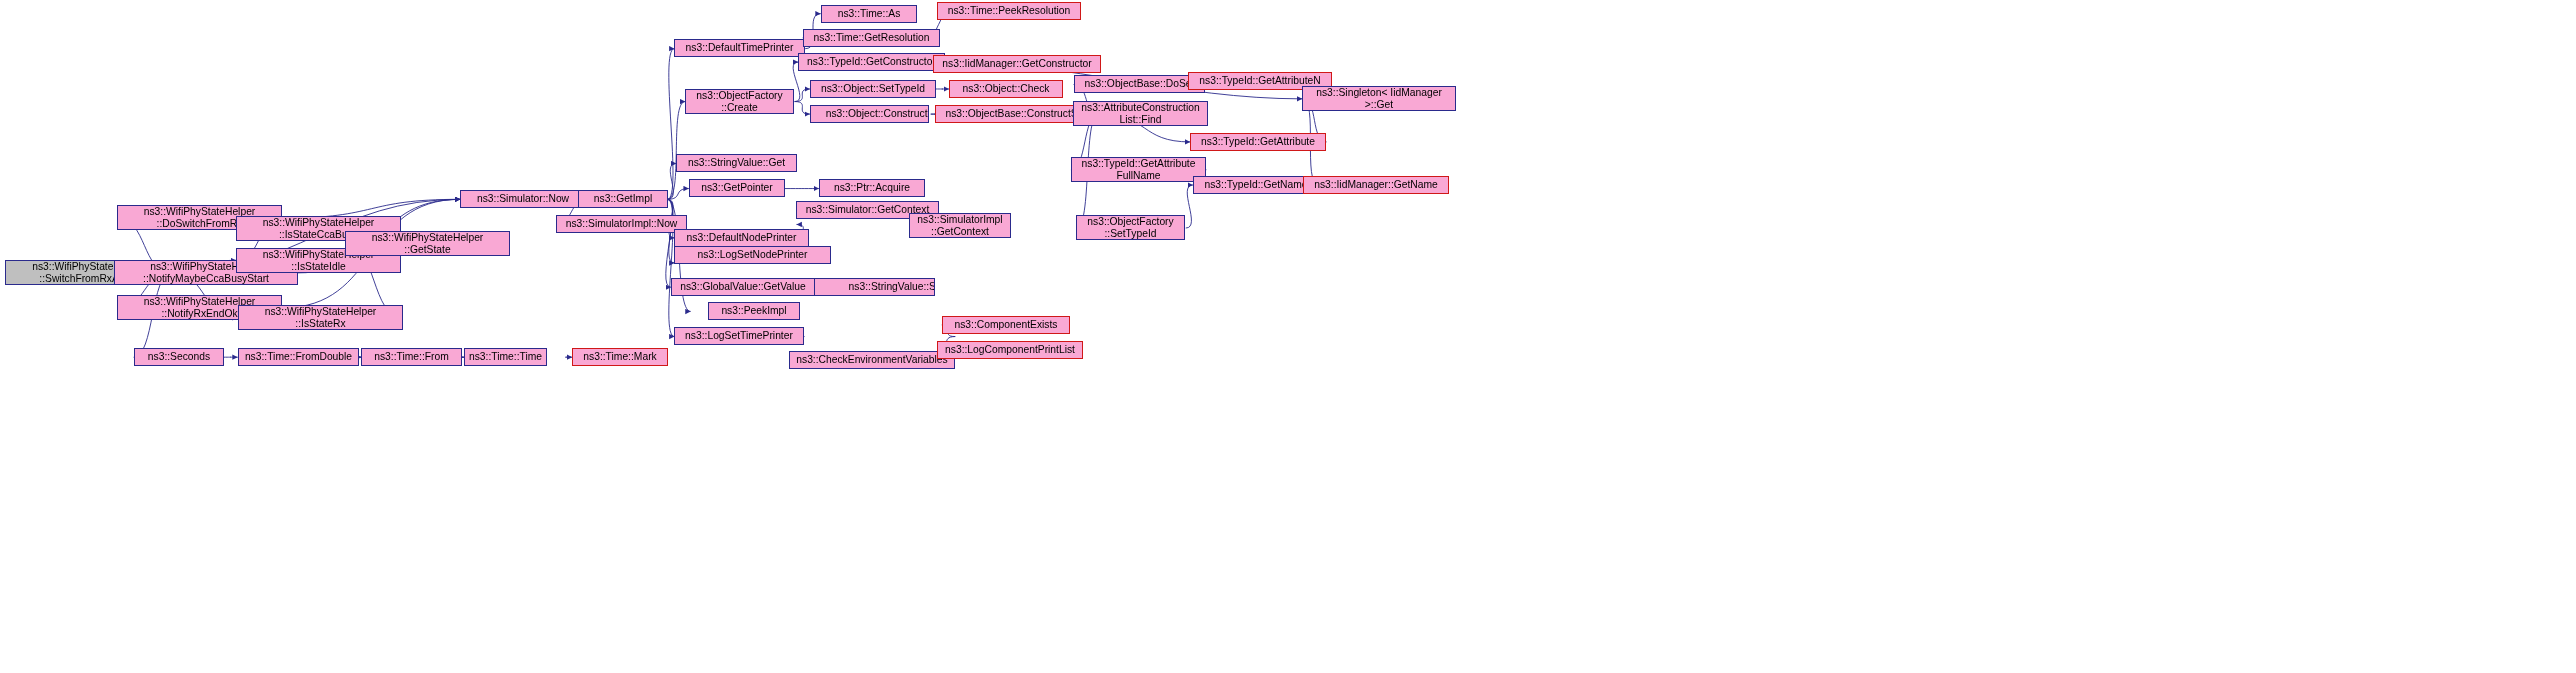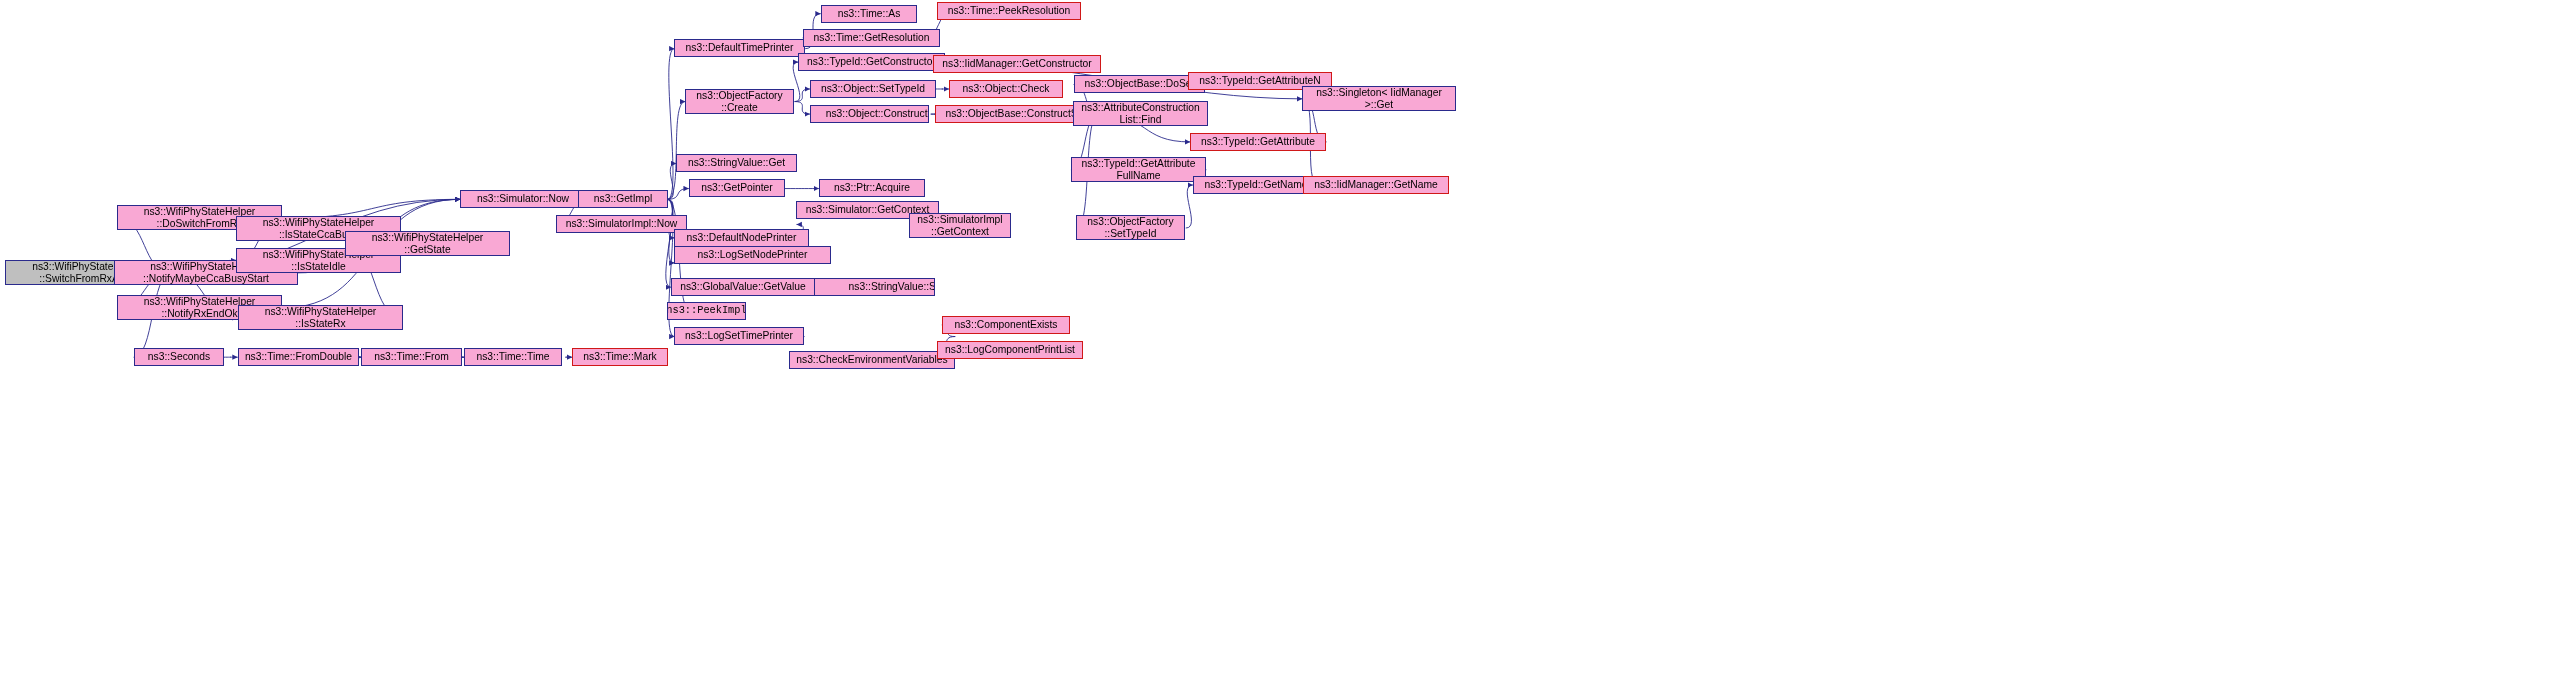--- a/index.html
+++ b/index.html
@@ -130,34 +130,34 @@
       <div class="node" style="left: 236px; top: 216px; width: 165px; height: 25px;">ns3::WifiPhyStateHelper
 ::IsStateCcaBusy</div>
       <div class="node" style="left: 236px; top: 248px; width: 165px; height: 25px;">ns3::WifiPhyStateHelper
 ::IsStateIdle</div>
       <div class="node" style="left: 238px; top: 305px; width: 165px; height: 25px;">ns3::WifiPhyStateHelper
 ::IsStateRx</div>
       <div class="node" style="left: 345px; top: 231px; width: 165px; height: 25px;">ns3::WifiPhyStateHelper
 ::GetState</div>
       <div class="node" style="left: 238px; top: 348px; width: 121px; height: 18px;">ns3::Time::FromDouble</div>
       <div class="node" style="left: 361px; top: 348px; width: 101px; height: 18px;">ns3::Time::From</div>
-      <div class="node" style="left: 464px; top: 348px; width: 98px; height: 18px;">ns3::Time::Time</div>
+      <div class="node" style="left: 464px; top: 348px; width: 83px; height: 18px;">ns3::Time::Time</div>
       <div class="node red" style="left: 572px; top: 348px; width: 96px; height: 18px;">ns3::Time::Mark</div>
       <div class="node" style="left: 460px; top: 190px; width: 126px; height: 18px;">ns3::Simulator::Now</div>
       <div class="node" style="left: 578px; top: 190px; width: 90px; height: 18px;">ns3::GetImpl</div>
       <div class="node" style="left: 556px; top: 215px; width: 131px; height: 18px;">ns3::SimulatorImpl::Now</div>
       <div class="node" style="left: 674px; top: 39px; width: 131px; height: 18px;">ns3::DefaultTimePrinter</div>
       <div class="node" style="left: 685px; top: 89px; width: 109px; height: 25px;">ns3::ObjectFactory
 ::Create</div>
       <div class="node" style="left: 676px; top: 154px; width: 121px; height: 18px;">ns3::StringValue::Get</div>
       <div class="node" style="left: 689px; top: 179px; width: 96px; height: 18px;">ns3::GetPointer</div>
       <div class="node" style="left: 674px; top: 229px; width: 135px; height: 18px;">ns3::DefaultNodePrinter</div>
       <div class="node" style="left: 674px; top: 246px; width: 157px; height: 18px;">ns3::LogSetNodePrinter</div>
       <div class="node" style="left: 671px; top: 278px; width: 144px; height: 18px;">ns3::GlobalValue::GetValue</div>
-      <div class="node" style="left: 667px; top: 302px; width: 79px; height: 18px; font-family: Liberation Mono, monospace;">ns3::PeekImpl</div>
+      <div class="node" style="left: 708px; top: 302px; width: 92px; height: 18px;">ns3::PeekImpl</div>
       <div class="node" style="left: 674px; top: 327px; width: 130px; height: 18px;">ns3::LogSetTimePrinter</div>
       <div class="node" style="left: 821px; top: 4.5px; width: 96px; height: 18px;">ns3::Time::As</div>
       <div class="node" style="left: 803px; top: 29px; width: 137px; height: 18px;">ns3::Time::GetResolution</div>
       <div class="node" style="left: 798px; top: 53px; width: 147px; height: 18px;">ns3::TypeId::GetConstructor</div>
       <div class="node" style="left: 810px; top: 80px; width: 126px; height: 18px;">ns3::Object::SetTypeId</div>
       <div class="node" style="left: 810px; top: 105px; width: 119px; height: 18px; padding-left: 16px;">ns3::Object::Construct</div>
       <div class="node" style="left: 819px; top: 179px; width: 106px; height: 18px;">ns3::Ptr::Acquire</div>
       <div class="node" style="left: 796px; top: 201px; width: 143px; height: 18px;">ns3::Simulator::GetContext</div>
       <div class="node" style="left: 814px; top: 278px; width: 121px; height: 18px; padding-left: 46px;">ns3::StringValue::Set</div>
       <div class="node" style="left: 789px; top: 327px; width: 166px; height: 18px; margin-top: 24px;">ns3::CheckEnvironmentVariables</div>

